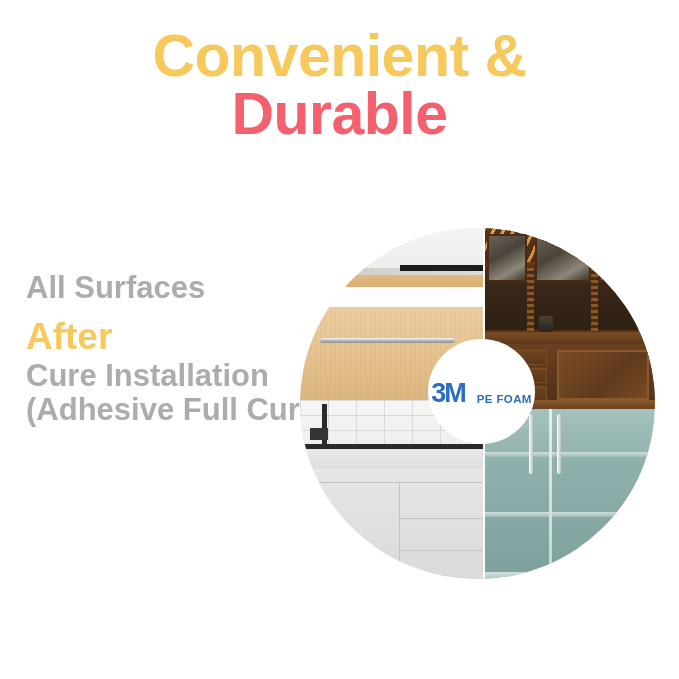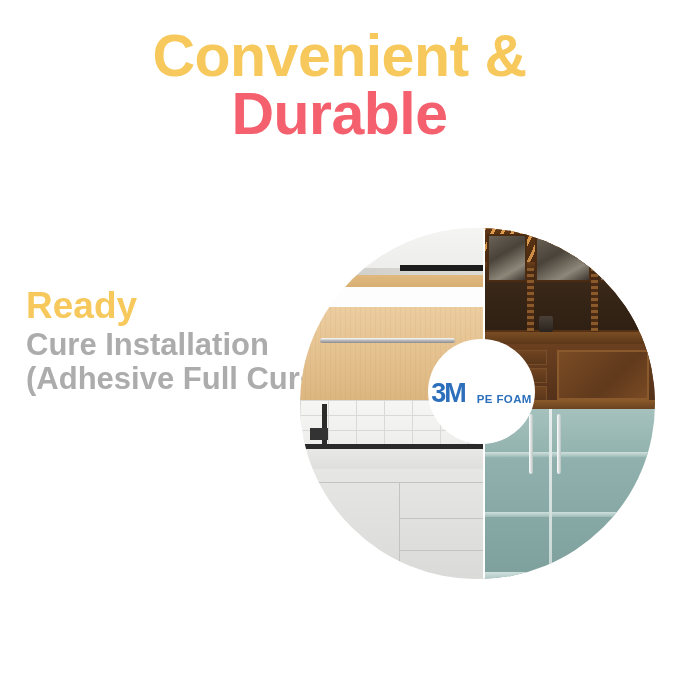--- a/index.html
+++ b/index.html
@@ -199,21 +199,22 @@
 <body>
 
 <div id="stage">
 
   <div class="headline">
     <span class="line hl-1">Convenient &amp;</span>
     <span class="line hl-2">Durable</span>
   </div>
 
   <div class="features">
-    <span class="feat-line feat-accent second">Ready</span>
+    <span class="feat-line feat-body">All Surfaces</span>
+    <span class="feat-line feat-accent second">After</span>
     <span class="feat-line feat-body tight">Cure Installation</span>
     <span class="feat-line feat-body">(Adhesive Full Cure)</span>
   </div>
 
   <div class="collage">
 
     <div class="quad q-tl">
       <div class="wall"></div>
       <div class="underlight"></div>
       <div class="blackstrip"></div>

